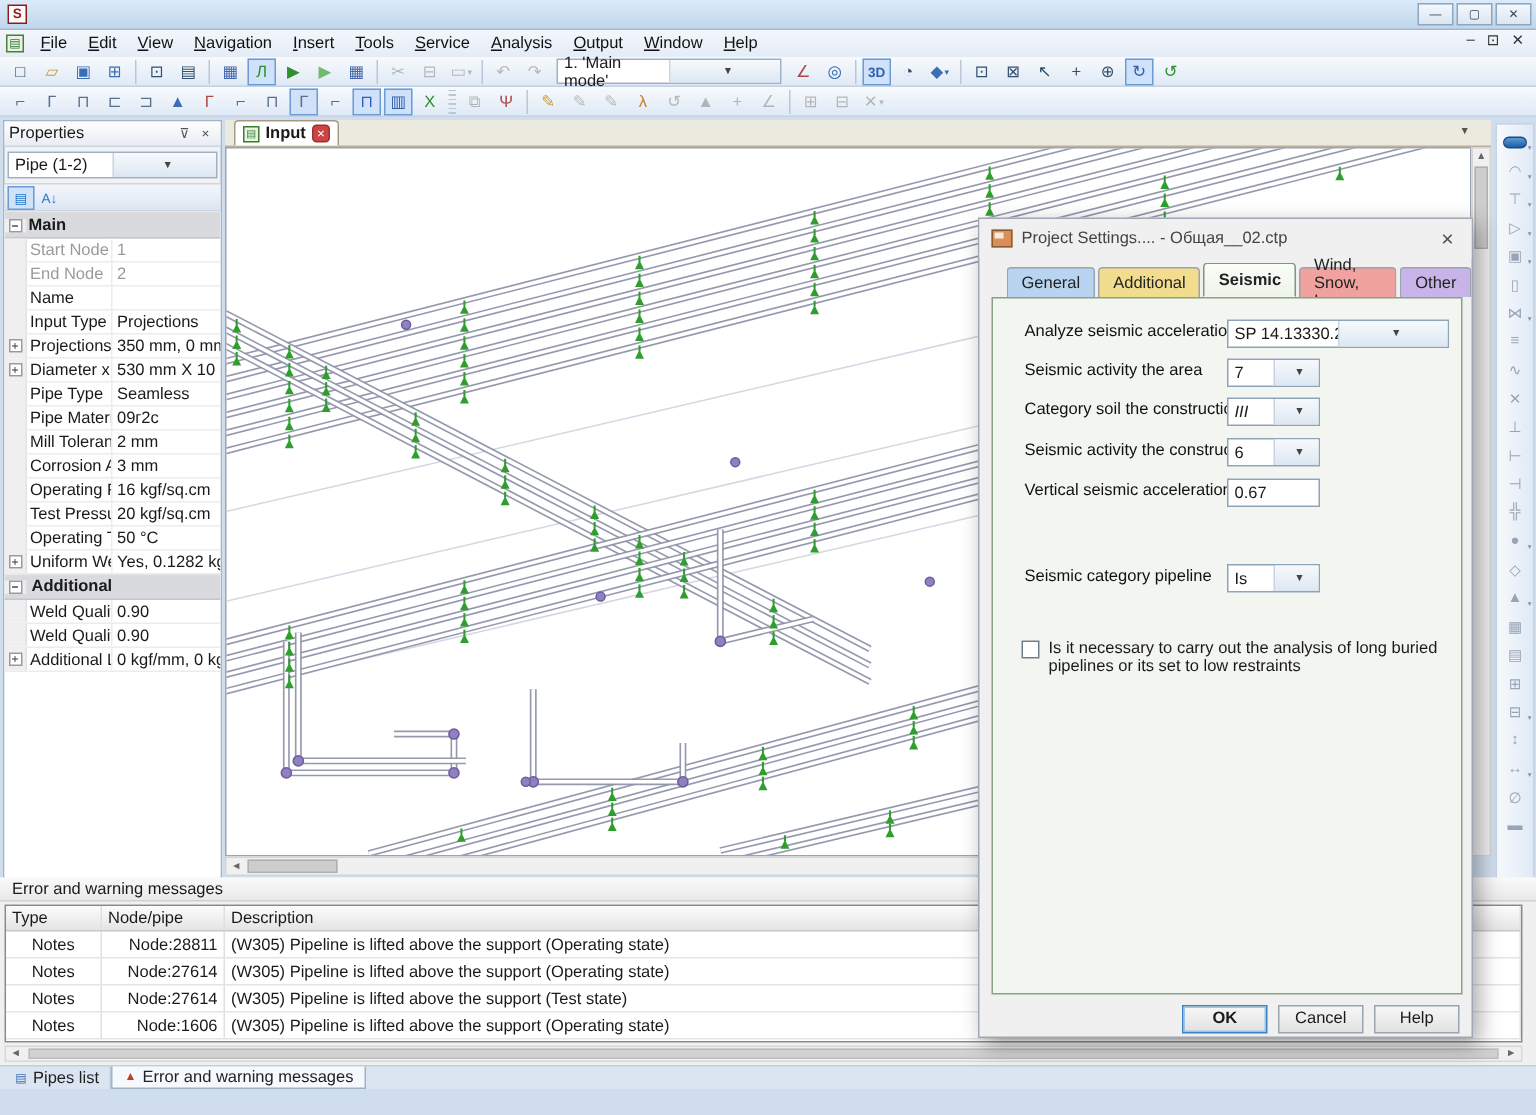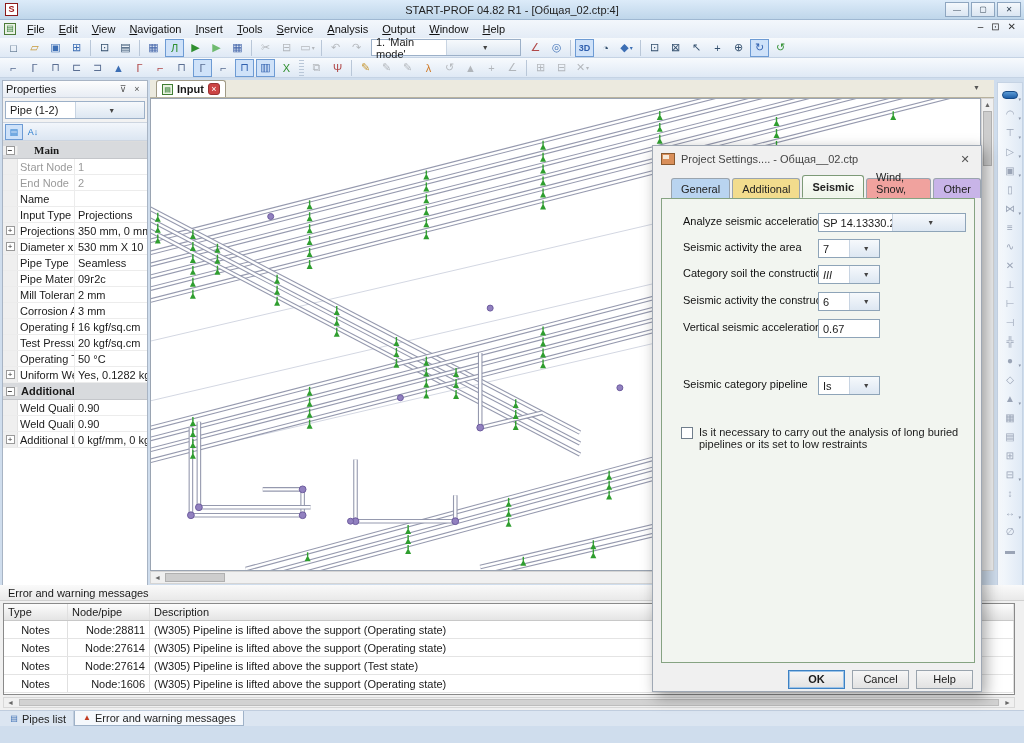--- a/index.html
+++ b/index.html
@@ -169,21 +169,20 @@
     justify-content:flex-end; gap:7px; padding-right:10px; }
   .dbtn { width:57px; height:19px; background:linear-gradient(#f6f6f6,#e2e2e2);
     border:1px solid #9aa4ae; text-align:center; line-height:17px; }
   .dbtn.default { border:1px solid #3d82c4; box-shadow:0 0 0 1px #9cc3e8 inset;font-weight:bold; }
 </style>
 </head>
 <body>
 
 <div id="titlebar">
   <div id="app-logo">S</div>
-  <div id="title-text">START-PROF 04.82 R1 - [Общая_02.ctp:4]</div>
   <div id="win-controls">
     <div class="winbtn">—</div>
     <div class="winbtn">▢</div>
     <div class="winbtn">✕</div>
   </div>
 </div>
 
 <div id="menubar">
   <div id="menu-doc-icon">▤</div>
   <div id="menu-items"><span class="menu-item"><u>F</u>ile</span><span class="menu-item"><u>E</u>dit</span><span class="menu-item"><u>V</u>iew</span><span class="menu-item"><u>N</u>avigation</span><span class="menu-item"><u>I</u>nsert</span><span class="menu-item"><u>T</u>ools</span><span class="menu-item"><u>S</u>ervice</span><span class="menu-item"><u>A</u>nalysis</span><span class="menu-item"><u>O</u>utput</span><span class="menu-item"><u>W</u>indow</span><span class="menu-item"><u>H</u>elp</span></div>
@@ -279,21 +278,21 @@
   </div>
   <div id="props-toolbar">
       <div class="ptb-btn pressed">▤</div>
       <div class="ptb-btn">A↓</div>
     </div>
   <div id="props-grid">
       <div class="psec">
         <span class="pgut">
           <span class="pexp">−</span>
         </span>
-        <span style="padding-left: 16px; font-family: Liberation Serif, serif;">Main</span>
+        <span style="padding-left: 1px;">Main</span>
       </div>
       <div class="prow">
         <span class="pgut"></span>
         <span class="plabel gray">Start Node</span>
         <span class="pval gray">1</span>
       </div>
       <div class="prow">
         <span class="pgut"></span>
         <span class="plabel gray">End Node</span>
         <span class="pval gray">2</span>

